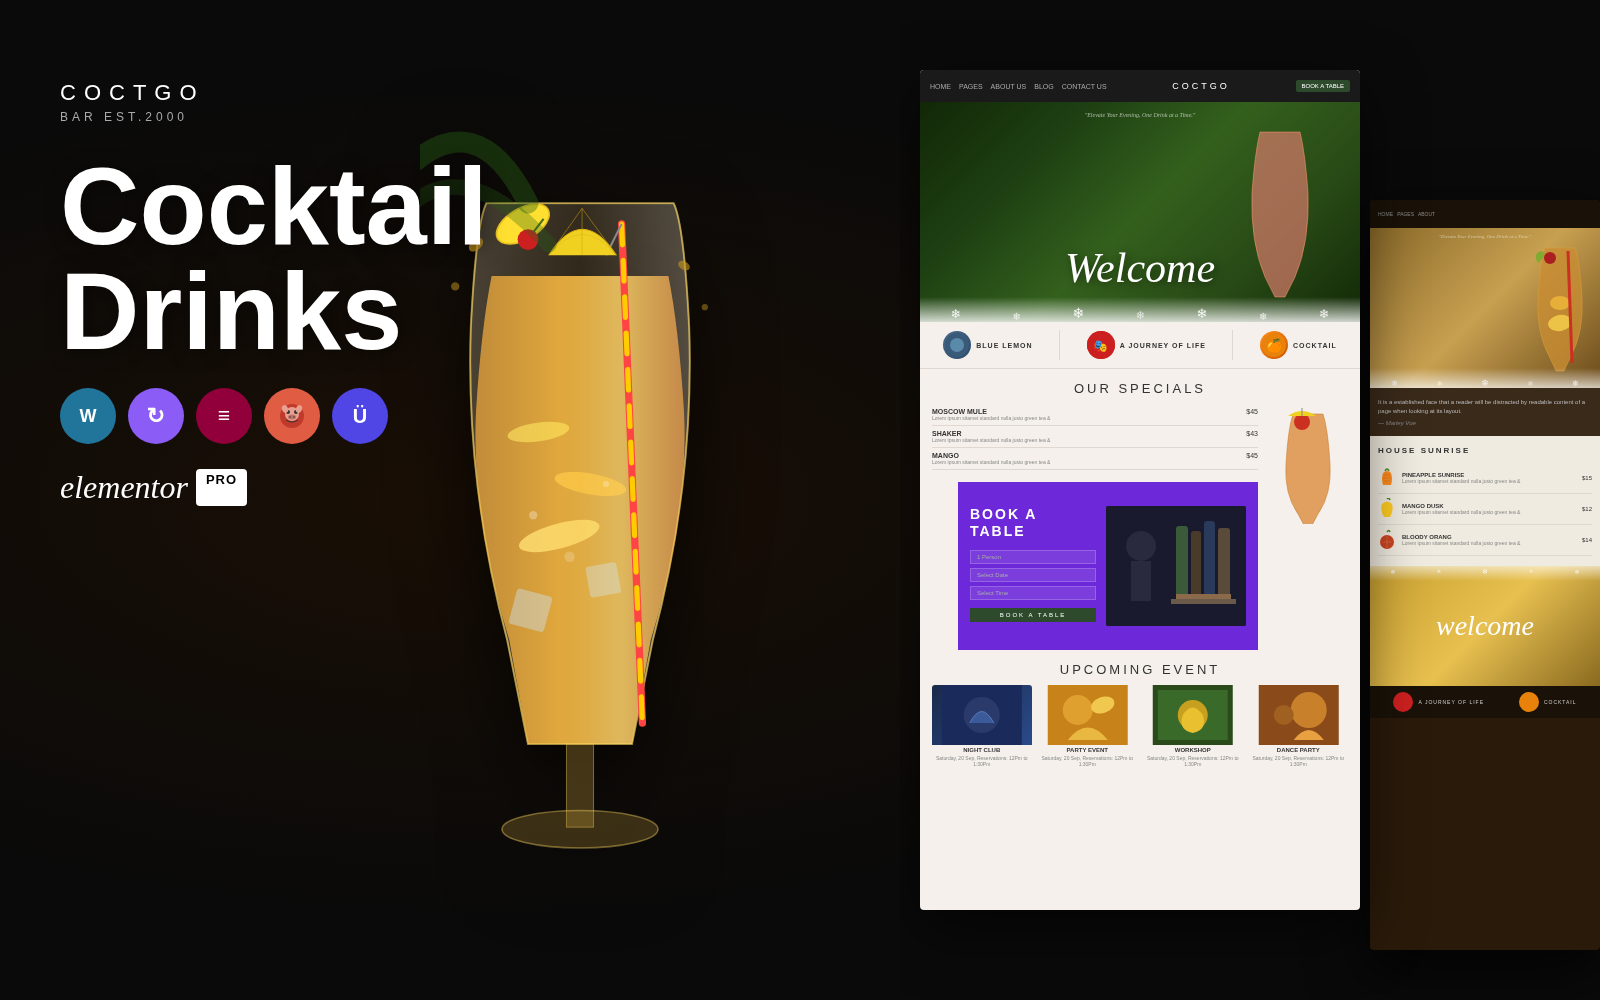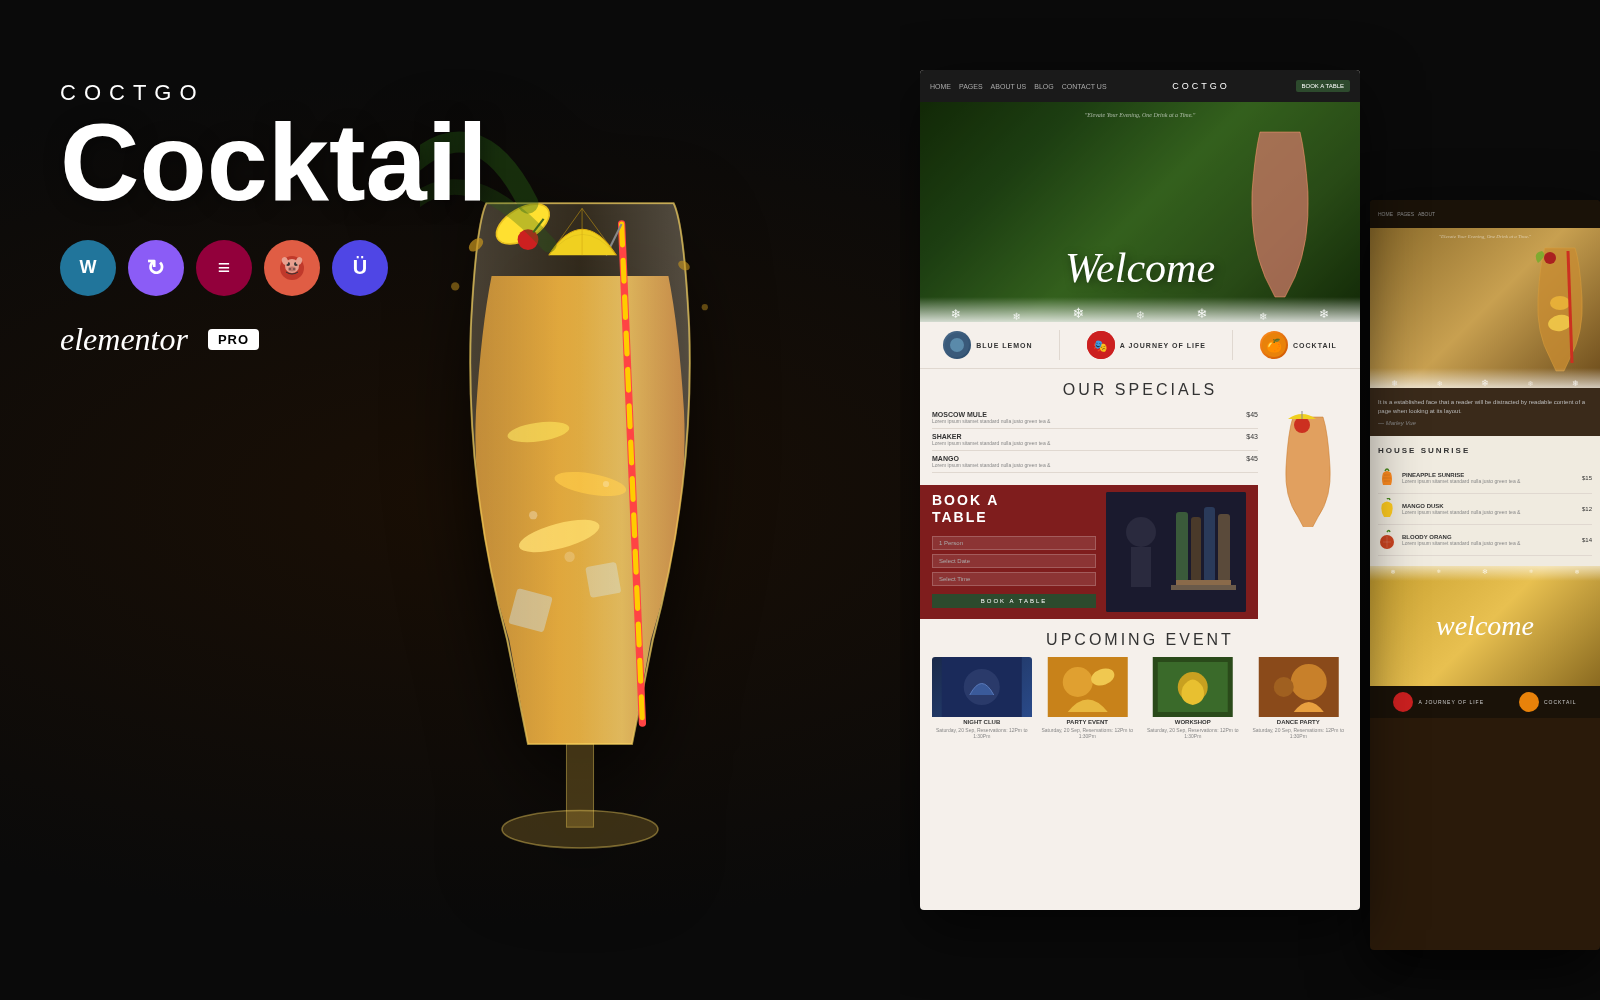--- a/index.html
+++ b/index.html
@@ -108,22 +108,21 @@
 
     .badge-wp { background: #21759b; }
     .badge-refresh { background: #8b5cf6; }
     .badge-elementor { background: #92003b; }
     .badge-email { background: #e05d44; }
     .badge-ue { background: #4f46e5; }
 
     
     .elementor-pro {
       display: flex;
-      align-items: center;
-      gap: 20px;
+      gap: 8px;
     }
 
     .elementor-text {
       color: #ffffff;
       font-size: 32px;
       font-style: italic;
       font-family: 'Georgia', serif;
       font-weight: 400;
     }
 
@@ -274,21 +273,21 @@
     }
 
     
     .preview-specials {
       padding: 12px;
       background: #f5f0eb;
     }
 
     .preview-section-title {
       text-align: center;
-      font-size: 16px;
+      font-size: 13px;
       letter-spacing: 3px;
       color: #333;
       font-family: Arial, sans-serif;
       margin-bottom: 8px;
     }
 
     .preview-menu-item {
       display: flex;
       justify-content: space-between;
       align-items: flex-start;
@@ -319,24 +318,25 @@
     
     .preview-cocktail-img {
       float: right;
       width: 80px;
       height: 120px;
       margin-left: 10px;
     }
 
     
     .preview-book-section {
-      background: #7f1d1d;
-      padding: 7px 12px;
+      background: #6d28d9;
+      padding: 24px 12px;
       display: flex;
       gap: 10px;
+      margin-left: 38px;
     }
 
     .preview-book-left {
       flex: 1;
       color: white;
     }
 
     .preview-book-title {
       font-size: 14px;
       font-weight: bold;
@@ -532,23 +532,25 @@
     }
 
   </style>
 </head>
 <body>
 
 <div class="bg-overlay"></div>
 
 <div class="left-panel">
   <div class="brand-name">COCTGO</div>
+  <div class="brand-sub">BAR EST.2000</div>
 
   <div class="main-title">
     <span>Cocktail</span><br>
+    <span>Drinks</span>
   </div>
 
 
   <div class="badges-row">
     <div class="badge-circle badge-wp" style="font-size:18px; font-family:'Arial Black', sans-serif;">W</div>
     <div class="badge-circle badge-refresh" style="font-size:22px;">↻</div>
     <div class="badge-circle badge-elementor" style="font-size:22px; font-weight:900;">≡</div>
     <div class="badge-circle badge-email" style="font-size:18px;">
 
       <svg width="32" height="32" viewBox="0 0 32 32">

